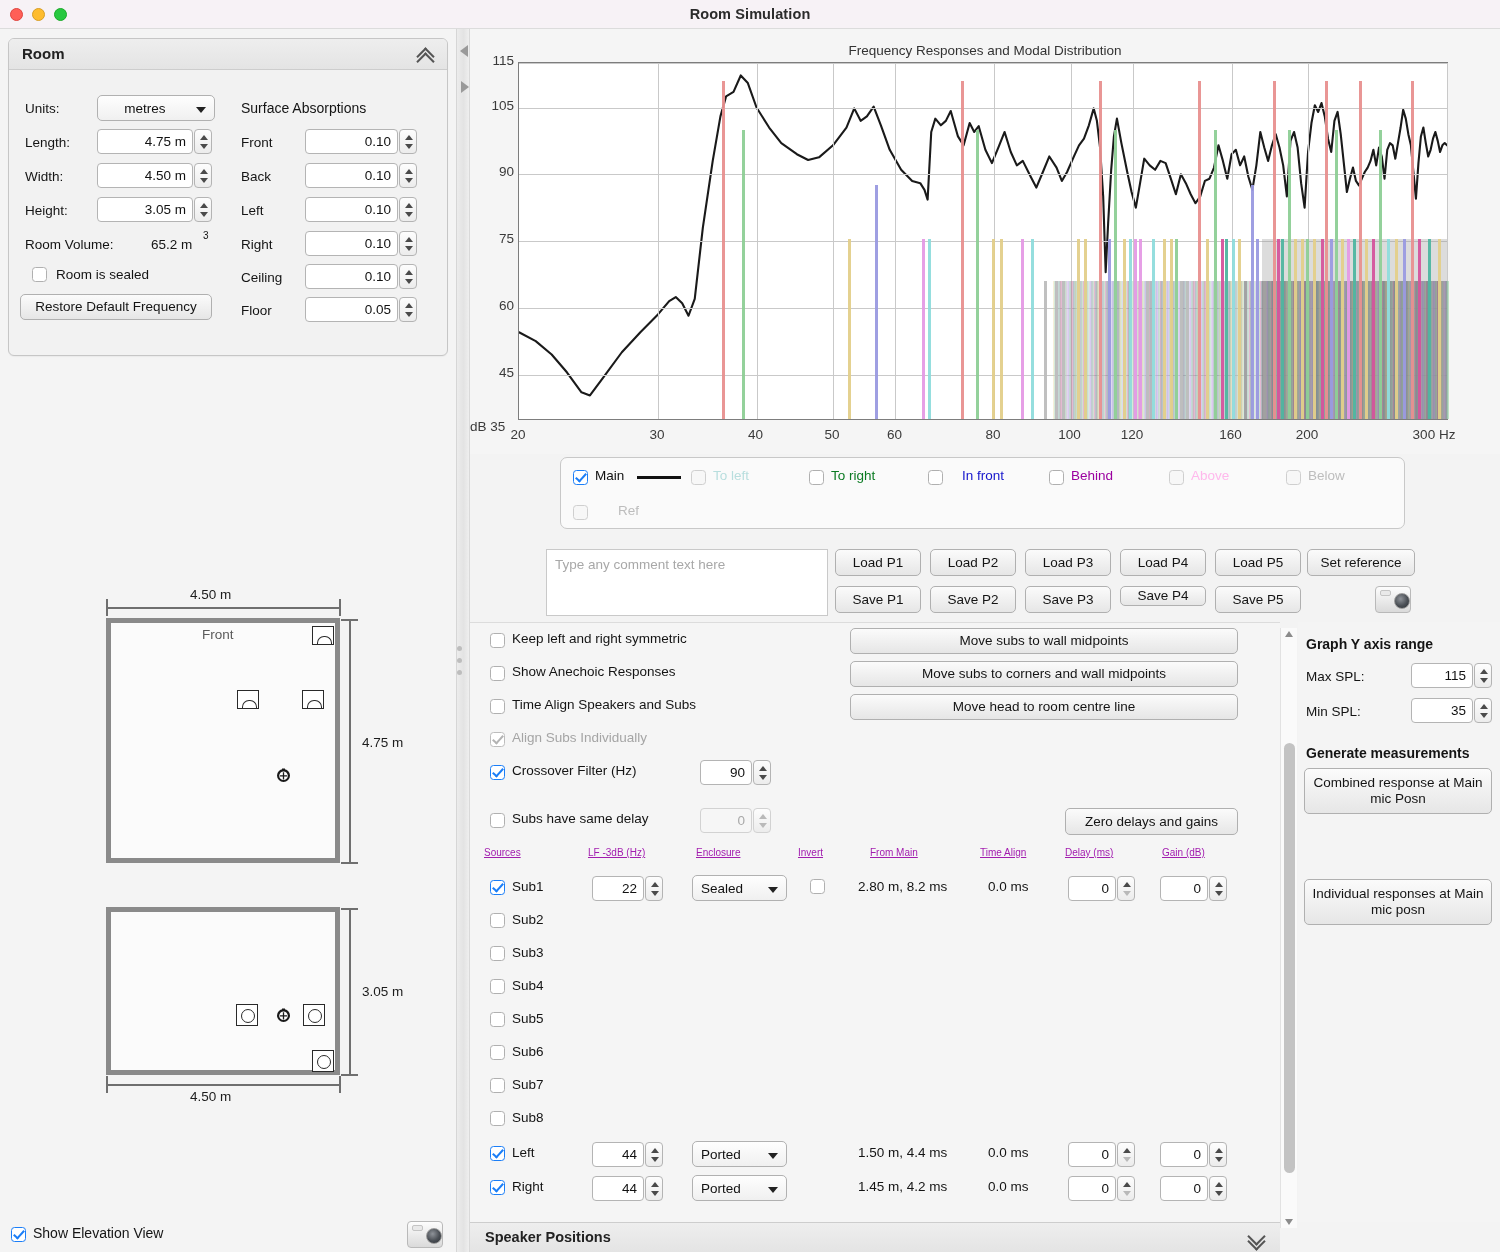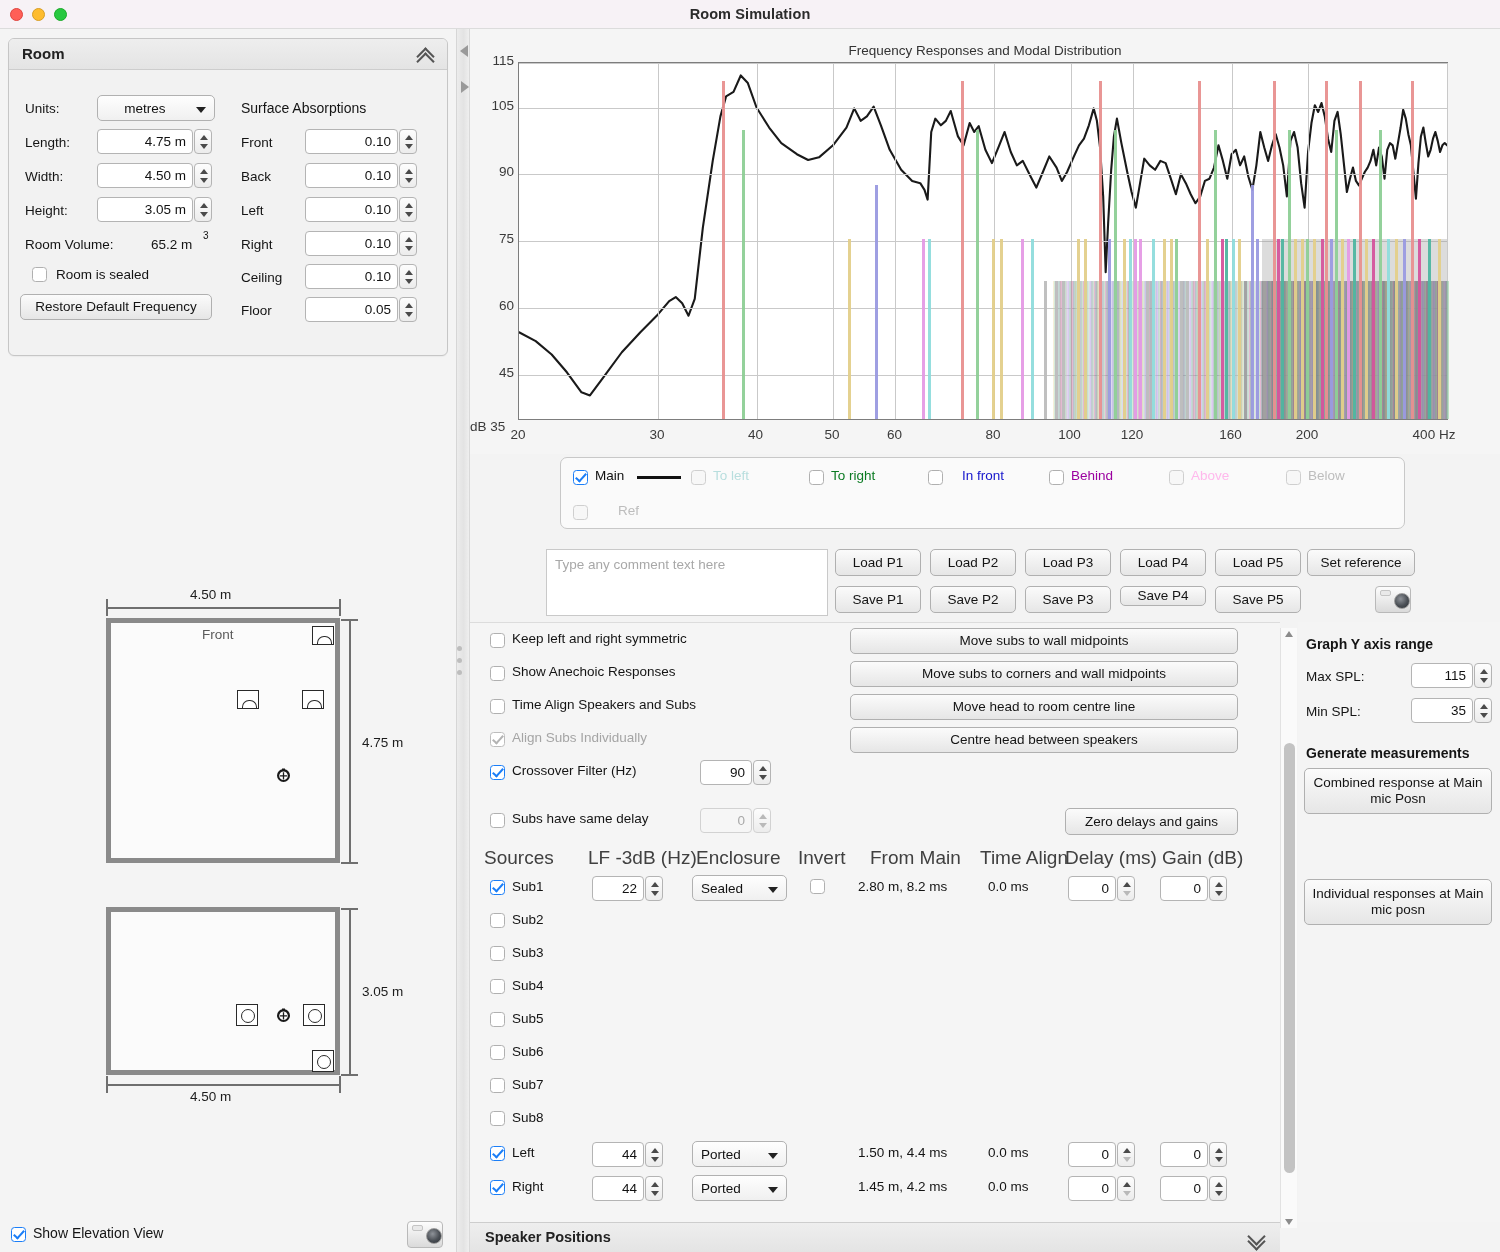--- a/index.html
+++ b/index.html
@@ -203,21 +203,21 @@
   #midpanel{
     position:absolute; left:470px; top:622px; width:810px; height:600px;
     background:#f5f5f5; border-top:1px solid #dcdcdc;
   }
   #hsplit{
     position:absolute; left:452px; top:626px; width:14px; height:600px;
   }
   .dot3{ position:absolute; left:5px; width:5px;height:5px;border-radius:50%; background:#bdbdbd;}
 
   
-  .colhdr{ position:absolute; font-size:19px; color:#404040;}
+  .colhdr{ position:absolute; font-size:10px; color:#a21caf;text-decoration:underline;}
   .rowlabel{ position:absolute; font-size:13.5px; color:#141414;}
   .rotxt{ position:absolute; font-size:13.5px; color:#141414;}
 
   
   #sbar{
     position:absolute; left:1280px; top:628px; width:17px; height:600px;
     background:#fafafa; border-left:1px solid #e2e2e2;
   }
   #sbar .thumb{ position:absolute; left:3px; top:115px; width:11px; height:430px;
     background:#c3c3c3; border-radius:6px;}
@@ -823,21 +823,21 @@
       <div class="xtick" style="left: 28px; width: 40px;">20</div>
       <div class="xtick" style="left: 166.946px; width: 40px;">30</div>
       <div class="xtick" style="left: 265.529px; width: 40px;">40</div>
       <div class="xtick" style="left: 341.996px; width: 40px;">50</div>
       <div class="xtick" style="left: 404.475px; width: 40px;">60</div>
       <div class="xtick" style="left: 503.058px; width: 40px;">80</div>
       <div class="xtick" style="left: 579.525px; width: 40px;">100</div>
       <div class="xtick" style="left: 642.004px; width: 40px;">120</div>
       <div class="xtick" style="left: 740.587px; width: 40px;">160</div>
       <div class="xtick" style="left: 817.054px; width: 40px;">200</div>
-      <div class="xtick" style="left: 938px; width: 52px;">400 Hz</div>
+      <div class="xtick" style="left: 938px; width: 52px;">300 Hz</div>
     </div>
   <div class="dbl">dB 35</div>
 </div>
 
 <div id="legend">
     <div class="cb on" style="left: 12px; top: 12px;"></div>
     <div class="lgitem" style="left: 34px; top: 10px; color: rgb(17, 17, 17);">Main</div>
     <div class="lgline" style="left: 76px; top: 18px; background: rgb(17, 17, 17);"></div>
     <div class="cb dim" style="left: 130px; top: 12px;"></div>
     <div class="lgitem" style="left: 152px; top: 10px; color: rgb(184, 222, 222);">To left</div>
@@ -903,21 +903,20 @@
   <div class="lbl" style="left:42px; top:188px;">Subs have same delay</div>
   <input class="tfield" style="left: 230px; top: 185px; width: 52px; background: rgb(246, 246, 246); color: rgb(169, 169, 169); border-color: rgb(210, 210, 210);" value="0">
   <div class="stepper dim" style="left:283px; top:185px; border-color:#d2d2d2;">
       <div class="up"></div>
       <div class="dn"></div>
     </div>
 
   <div class="btn" style="left:380px; top:5px;   width:388px; height:26px;">Move subs to wall midpoints</div>
   <div class="btn" style="left:380px; top:38px;  width:388px; height:26px;">Move subs to corners and wall midpoints</div>
   <div class="btn" style="left:380px; top:71px;  width:388px; height:26px;">Move head to room centre line</div>
-  <div class="btn" style="left:380px; top:104px; width:388px; height:26px;">Centre head between speakers</div>
   <div class="btn" style="left:595px; top:185px; width:173px; height:27px;">Zero delays and gains</div>
 
   <div class="colhdr" style="left:14px;  top:224px;">Sources</div>
   <div class="colhdr" style="left:118px; top:224px;">LF -3dB (Hz)</div>
   <div class="colhdr" style="left:226px; top:224px;">Enclosure</div>
   <div class="colhdr" style="left:328px; top:224px;">Invert</div>
   <div class="colhdr" style="left:400px; top:224px;">From Main</div>
   <div class="colhdr" style="left:510px; top:224px;">Time Align</div>
   <div class="colhdr" style="left:595px; top:224px;">Delay (ms)</div>
   <div class="colhdr" style="left:692px; top:224px;">Gain (dB)</div>

